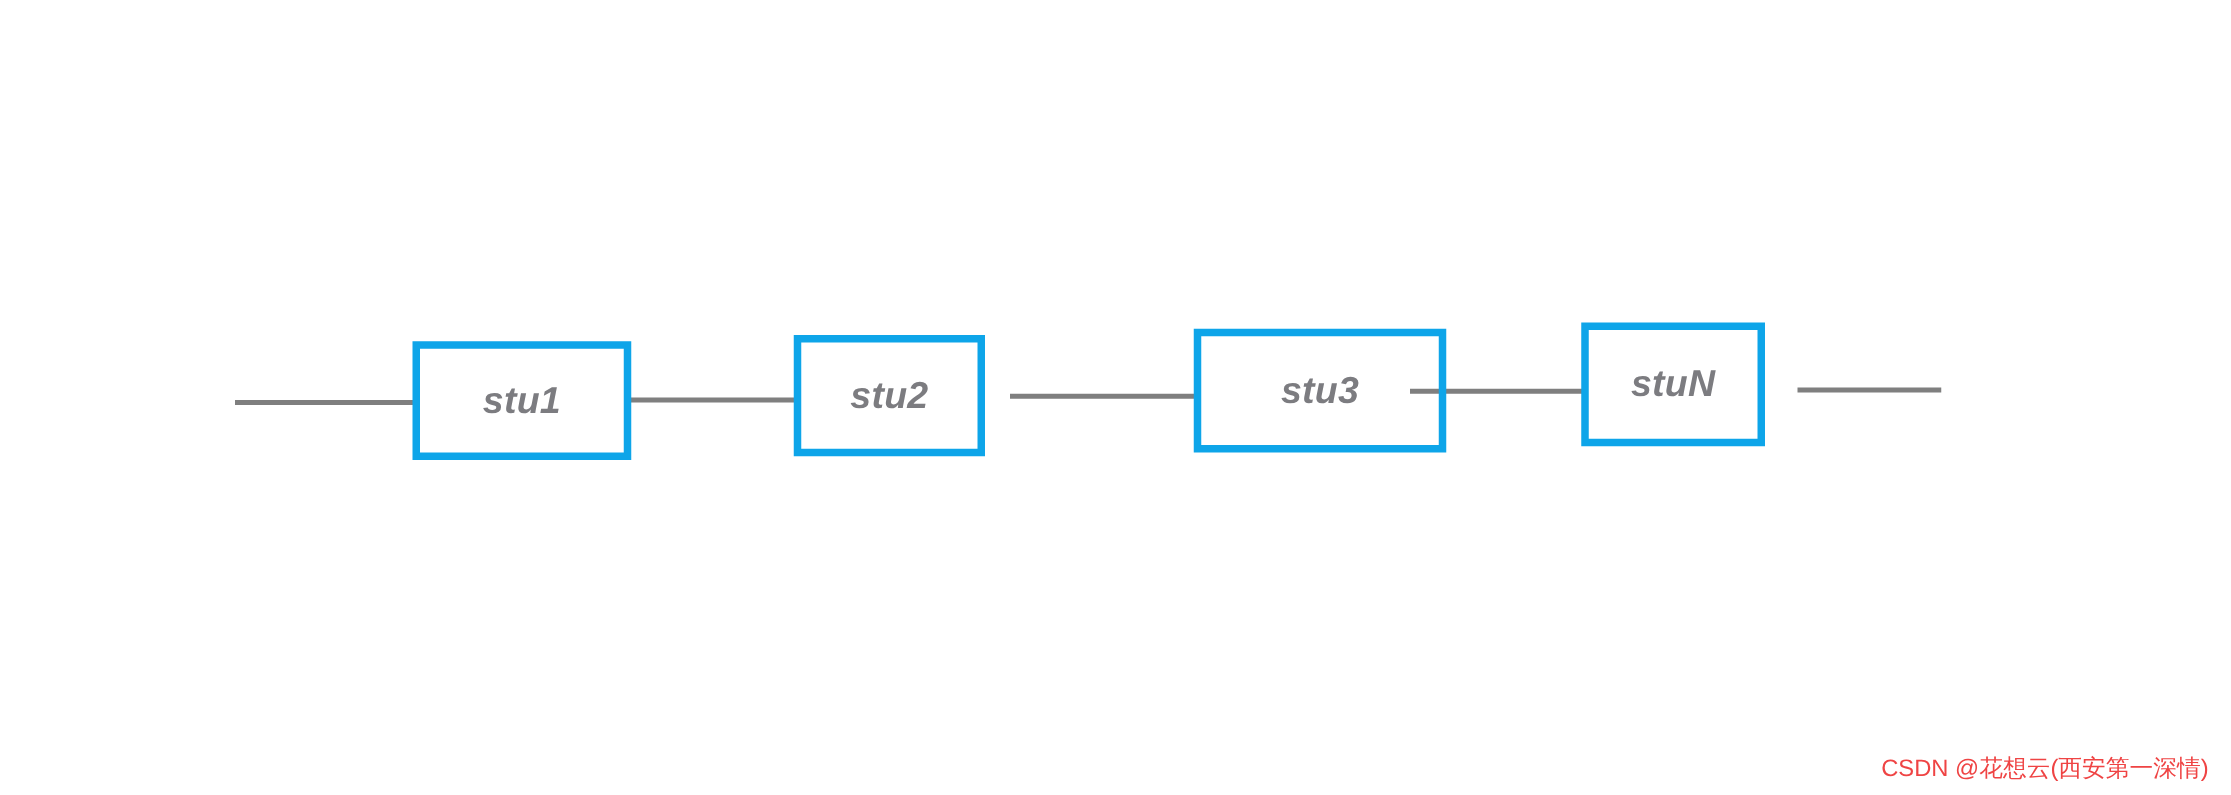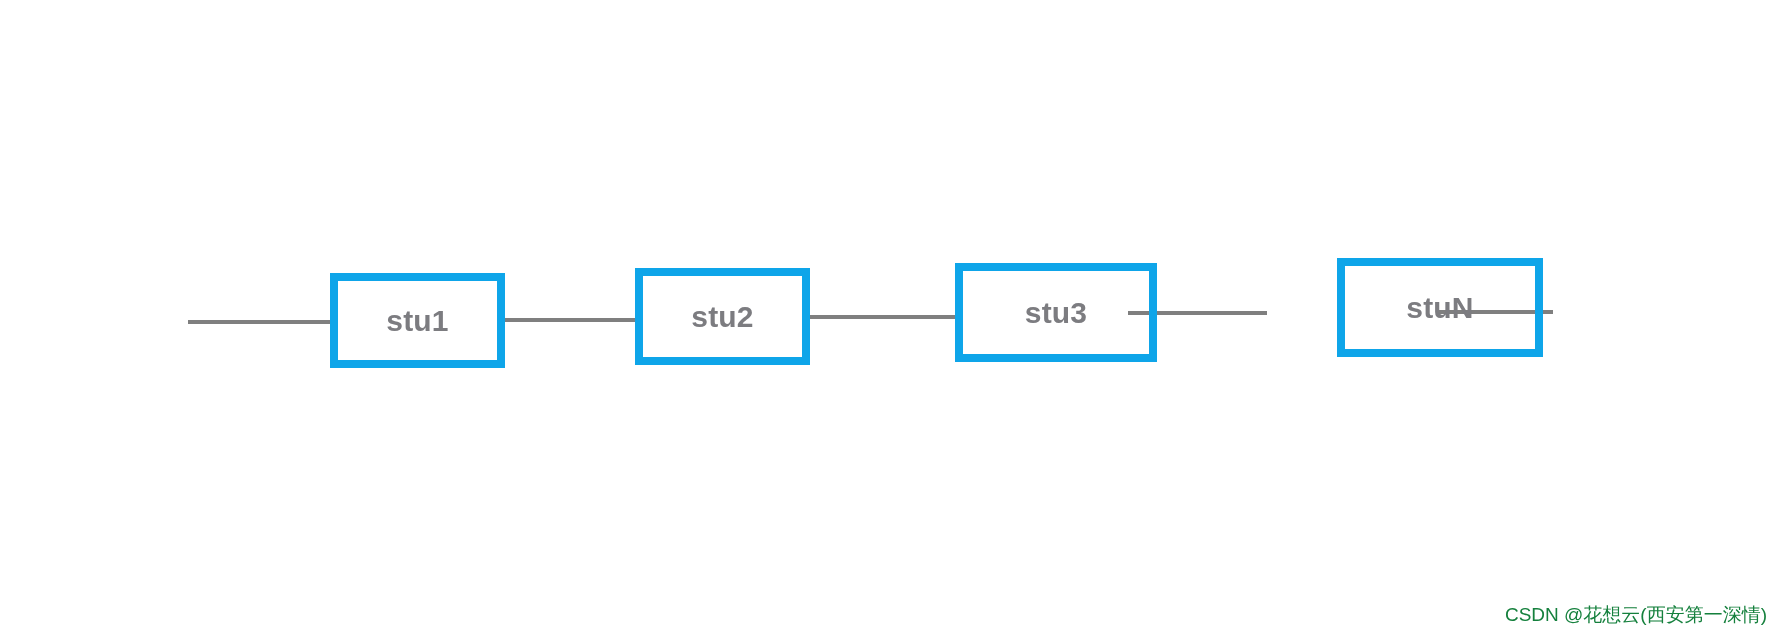--- a/index.html
+++ b/index.html
@@ -19,25 +19,26 @@
     position: absolute;
     left: 0;
     top: 0;
     width: 1785px;
     height: 636px;
   }
 
   .node-box {
     position: absolute;
     box-sizing: border-box;
-    border: 8px solid #0ea5e9;
+    border: 6px solid #0ea5e9;
     background: transparent;
     display: flex;
     align-items: center;
     justify-content: center;
+    font-style: italic;
   }
 
   .node-label {
     font-family: "Liberation Sans", sans-serif;
     font-size: 30px;
     font-weight: bold;
     color: #7c7c80;
     letter-spacing: 0.2px;
     line-height: 1;
     user-select: none;
@@ -49,47 +50,47 @@
     height: 4px;
     background: #7f7f7f;
   }
 
   #watermark {
     position: absolute;
     right: 18px;
     bottom: 8px;
     font-family: "Liberation Sans", sans-serif;
     font-size: 19px;
-    color: #15803d;
+    color: #ef4444;
     white-space: nowrap;
     user-select: none;
   }
 </style>
 </head>
 <body>
 
 <div id="diagram-canvas">
 
   <div class="link-line" style="left:188px; top:320px; width:144px;"></div>
   <div class="link-line" style="left:503px; top:318px; width:134px;"></div>
   <div class="link-line" style="left:808px; top:315px; width:149px;"></div>
   <div class="link-line" style="left:1128px; top:311px; width:139px;"></div>
   <div class="link-line" style="left:1438px; top:310px; width:115px;"></div>
 
   <div class="node-box" style="left:330px; top:273px; width:175px; height:95px;">
     <span class="node-label">stu1</span>
   </div>
 
-  <div class="node-box" style="left:635px; top:268px; width:175px; height:97px;">
+  <div class="node-box" style="left:635px; top:268px; width:153px; height:97px;">
     <span class="node-label">stu2</span>
   </div>
 
   <div class="node-box" style="left:955px; top:263px; width:202px; height:99px;">
     <span class="node-label">stu3</span>
   </div>
 
-  <div class="node-box" style="left:1337px; top:258px; width:206px; height:99px;">
+  <div class="node-box" style="left:1265px; top:258px; width:147px; height:99px;">
     <span class="node-label">stuN</span>
   </div>
 
 </div>
 
 <div id="watermark">CSDN @花想云(西安第一深情)</div>
 
 </body></html>

